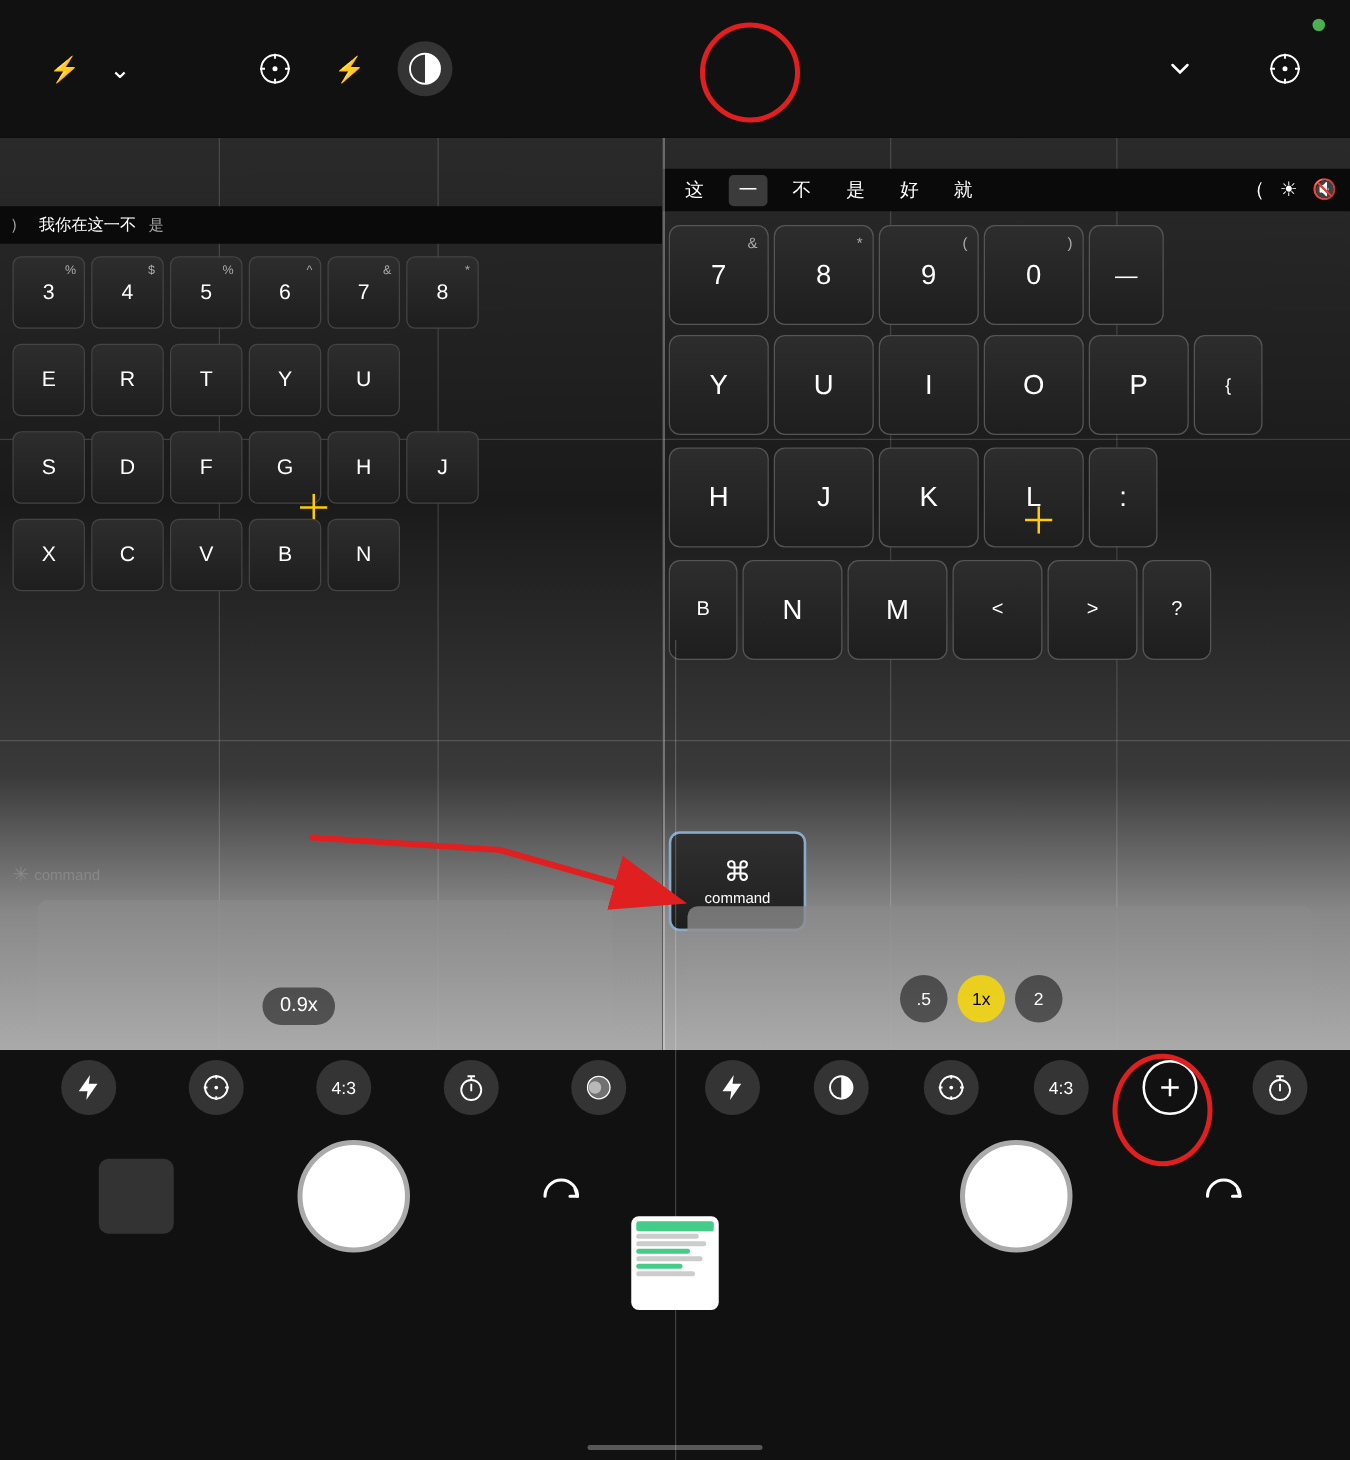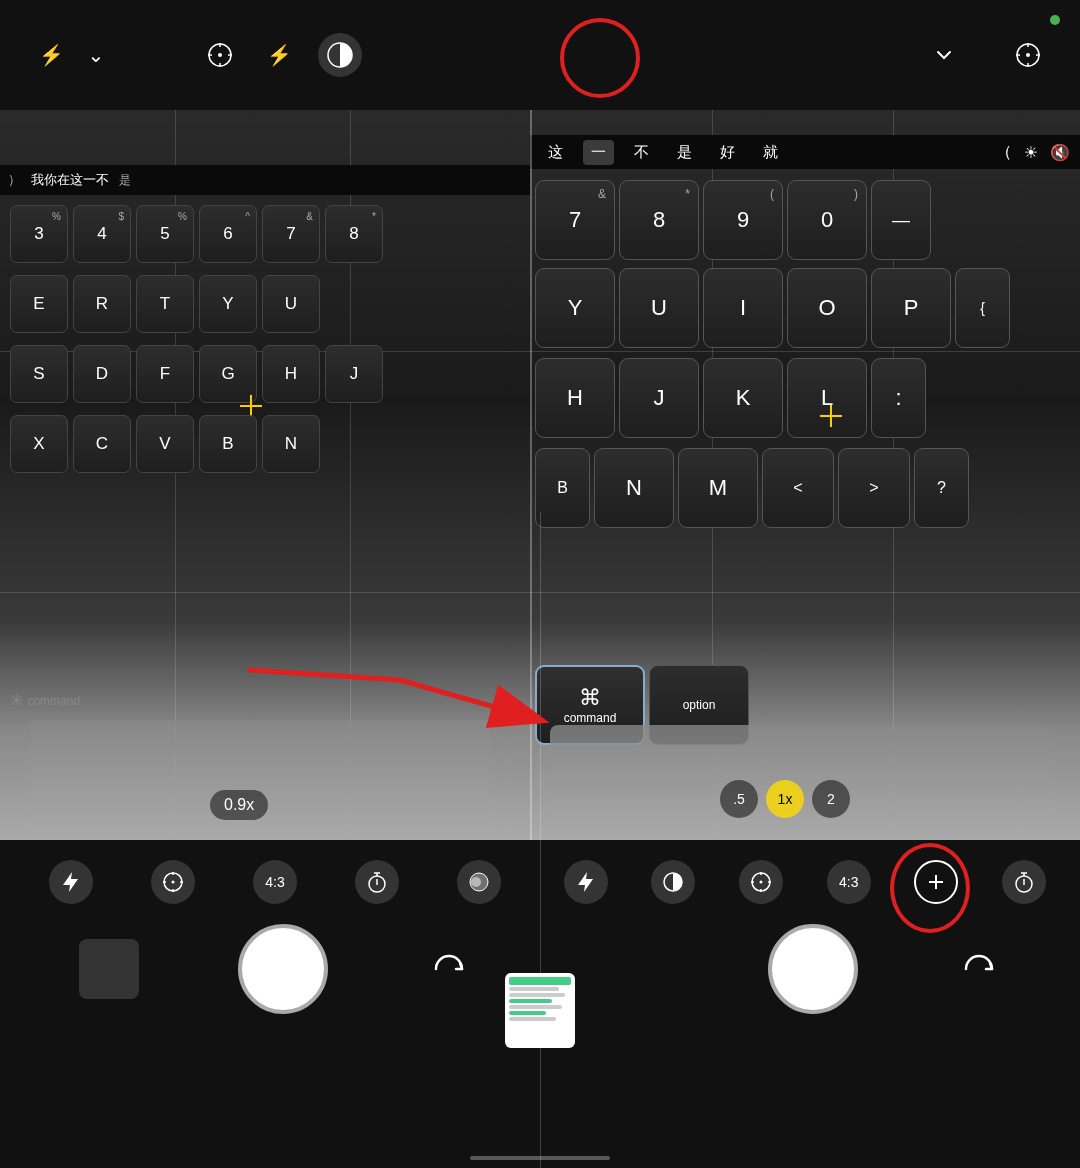--- a/index.html
+++ b/index.html
@@ -158,21 +158,21 @@
       width: 1080px;
       height: 328px;
       background: #111;
       z-index: 10;
     }
 
     .camera-controls-row {
       display: flex;
       align-items: center;
       justify-content: space-around;
-      padding: 20px 10px 10px;
+      padding: 8px 10px 10px;
     }
 
     .ctrl-icon {
       width: 44px;
       height: 44px;
       border-radius: 50%;
       background: rgba(255,255,255,0.15);
       display: flex;
       align-items: center;
       justify-content: center;
@@ -519,23 +519,20 @@
       <div class="rkey" style="width:72px;font-size:16px;">&lt;</div>
       <div class="rkey" style="width:72px;font-size:16px;">&gt;</div>
       <div class="rkey" style="width:55px;font-size:16px;">?</div>
     </div>
 
     <div style="position:absolute;bottom:95px;left:5px;display:flex;gap:4px;">
       <div class="rkey command-key">
         <span class="command-symbol">⌘</span>
         <span style="font-size:12px;">command</span>
       </div>
-      <div class="rkey option-key">
-        <span style="font-size:12px;">option</span>
-      </div>
     </div>
 
     <div style="position:absolute;bottom:0;left:20px;width:500px;height:115px;background:linear-gradient(180deg,#888,#aaa);border-radius:8px;opacity:0.8;"></div>
 
     <div style="position:absolute;bottom:22px;left:190px;display:flex;gap:8px;align-items:center;">
       <div class="zoom-btn">
         <span>.5</span>
       </div>
       <div class="zoom-btn active">
         <span>1x</span>

